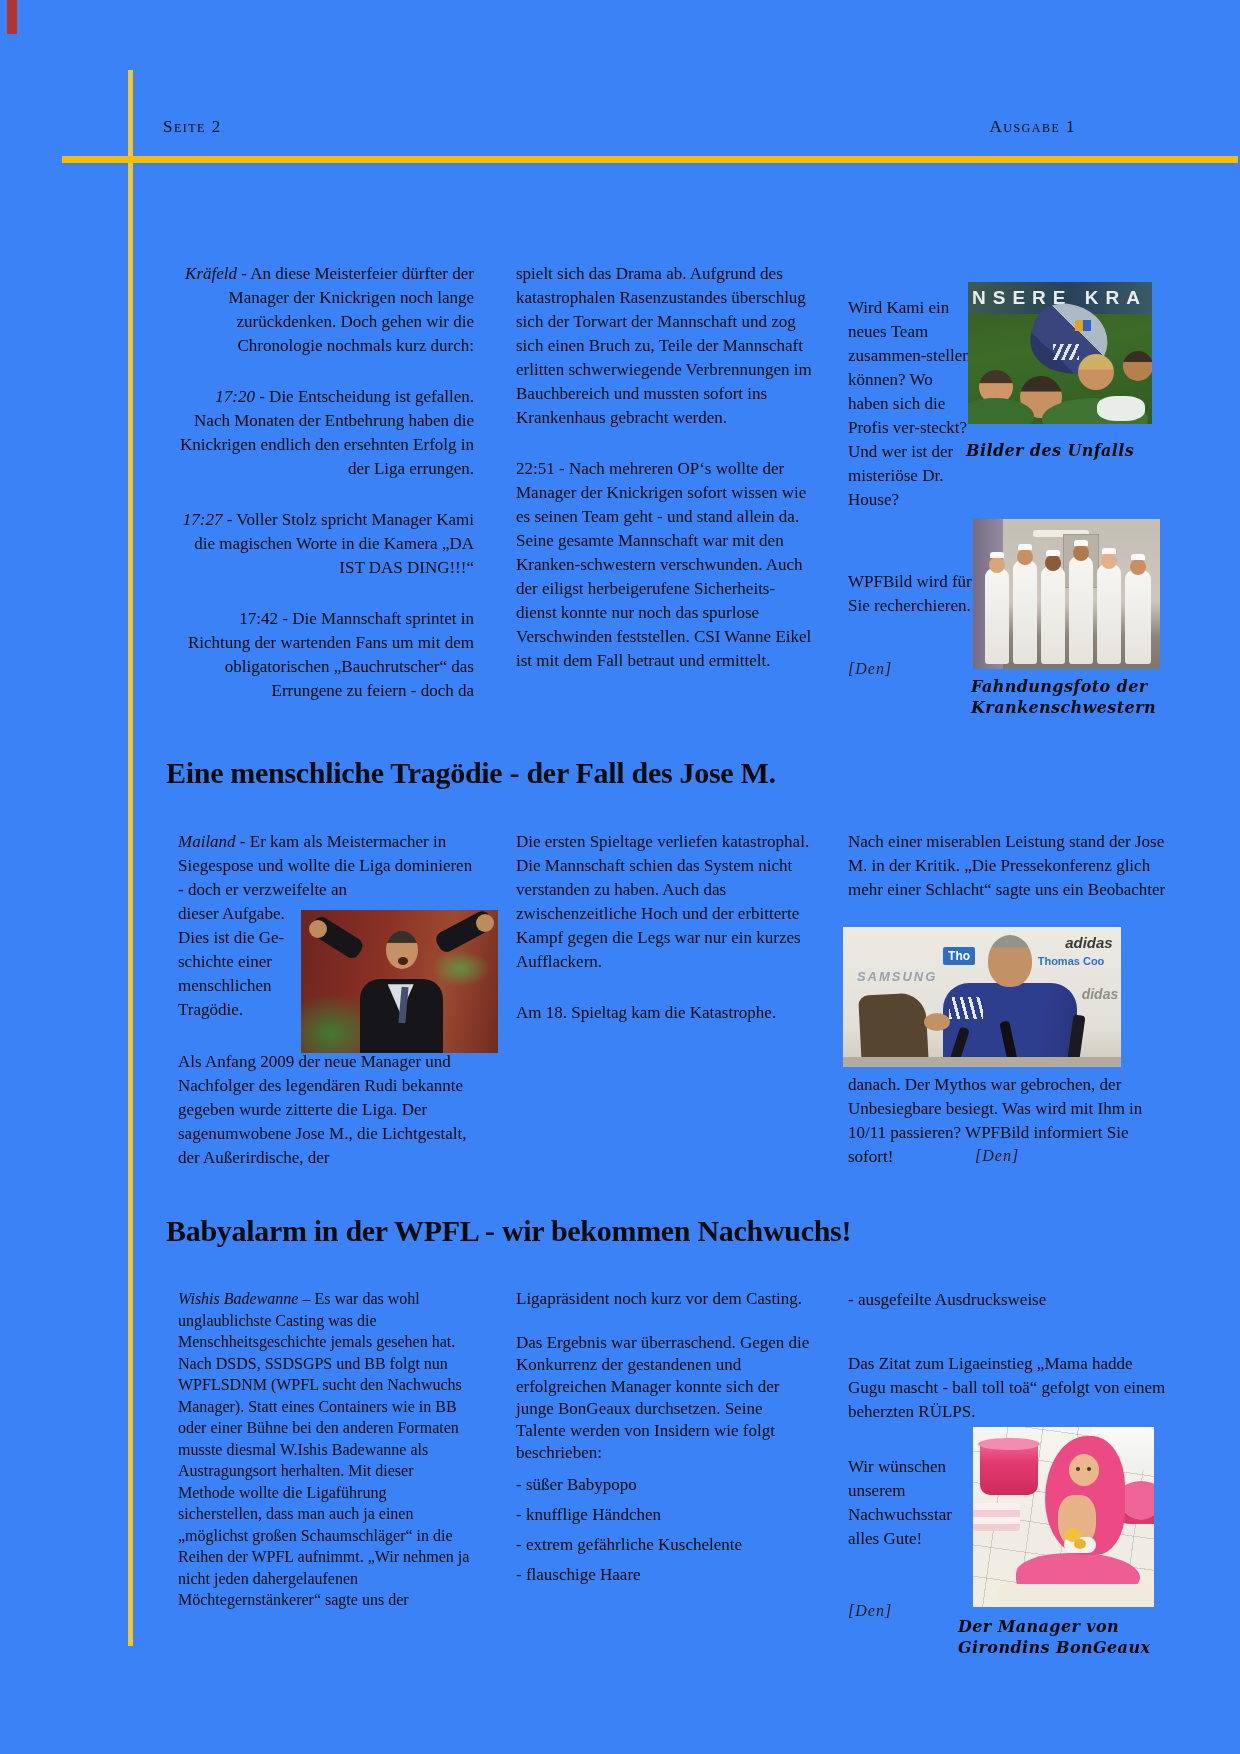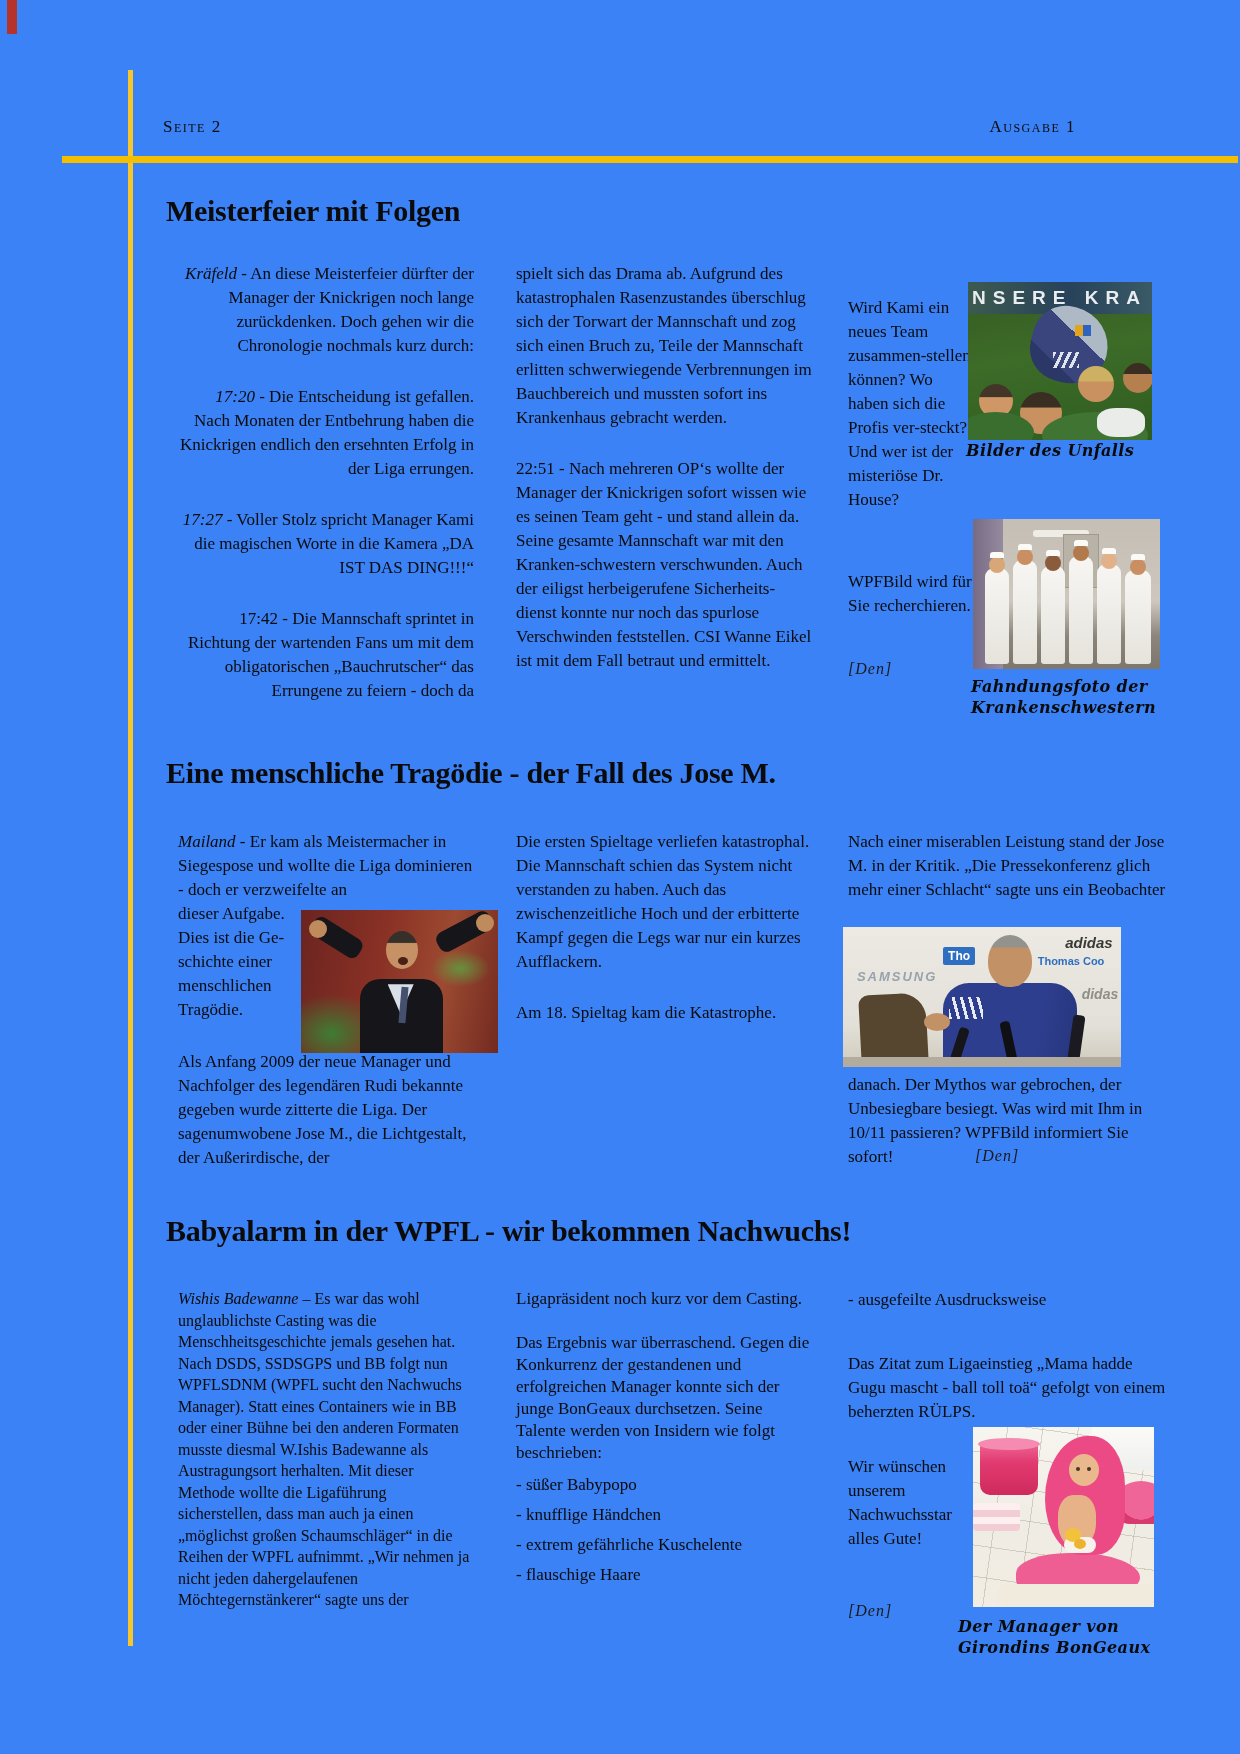--- a/index.html
+++ b/index.html
@@ -105,21 +105,20 @@
 <body>
 
 <div class="page">
 
   <div class="artifact"></div>
   <div class="vline"></div>
   <div class="hdr left">Seite 2</div>
   <div class="hdr right">Ausgabe 1</div>
   <div class="hline"></div>
 
-  <div class="title" style="left:166px;top:194px;">Meisterfeier mit Folgen</div>
 
   <div class="col" style="left:178px;top:262px;width:296px;text-align:right;">
     <p><i>Kräfeld</i><span> - An diese Meisterfeier dürfter der Manager der Knickrigen noch lange zurückdenken. Doch gehen wir die Chronologie nochmals kurz durch:</span></p>
     <p><i>17:20</i><span> - Die Entscheidung ist gefallen. Nach Monaten der Entbehrung haben die Knickrigen endlich den ersehnten Erfolg in der Liga errungen.</span></p>
     <p><i>17:27</i><span> - Voller Stolz spricht Manager Kami die magischen Worte in die Kamera „DA IST DAS DING!!!“</span></p>
     <p>17:42 - Die Mannschaft sprintet in Richtung der wartenden Fans um mit dem obligatorischen „Bauchrutscher“ das Errungene zu feiern - doch da</p>
   </div>
 
   <div class="col" style="left:516px;top:262px;width:296px;">
     <p>spielt sich das Drama ab. Aufgrund des katastrophalen Rasenzustandes überschlug sich der Torwart der Mannschaft und zog sich einen Bruch zu, Teile der Mannschaft erlitten schwerwiegende Verbrennungen im Bauchbereich und mussten sofort ins Krankenhaus gebracht werden.</p>
@@ -127,21 +126,21 @@
   </div>
 
   <div class="col" style="left:848px;top:296px;width:128px;">
     <p>Wird Kami ein neues Team zusammen-stellen können? Wo haben sich die Profis ver-steckt? Und wer ist der misteriöse Dr. House?</p>
   </div>
   <div class="col" style="left:848px;top:570px;width:132px;">
     <p>WPFBild wird für Sie recherchieren.</p>
   </div>
   <div class="sig" style="left:848px;top:660px;">[Den]</div>
 
-  <div class="photo soccer" style="left:968px;top:282px;width:184px;height:158px;">
+  <div class="photo soccer" style="left:968px;top:282px;width:184px;height:142px;">
     <div class="sc-banner">NSERE KRA</div>
     <div class="sc-gk"></div>
     <div class="sc-badge"></div>
     <div class="sc-stripes"></div>
     <div class="sc-h1"></div>
     <div class="sc-h2"></div>
     <div class="sc-h3"></div>
     <div class="sc-h4"></div>
     <div class="sc-j1"></div>
     <div class="sc-j2"></div>

